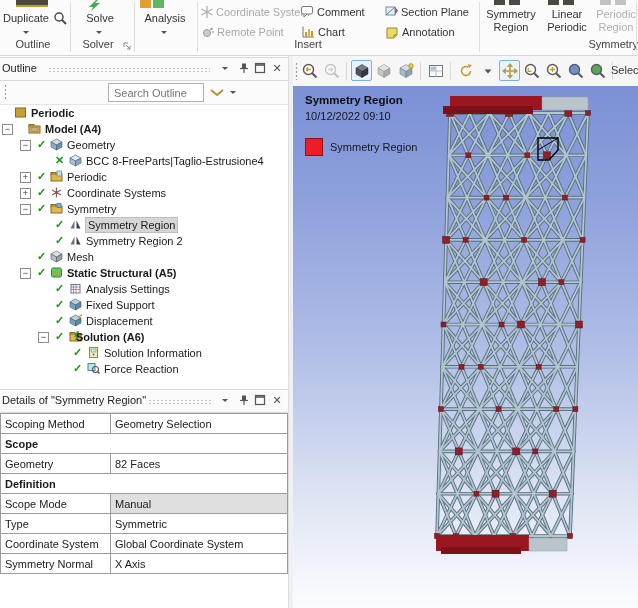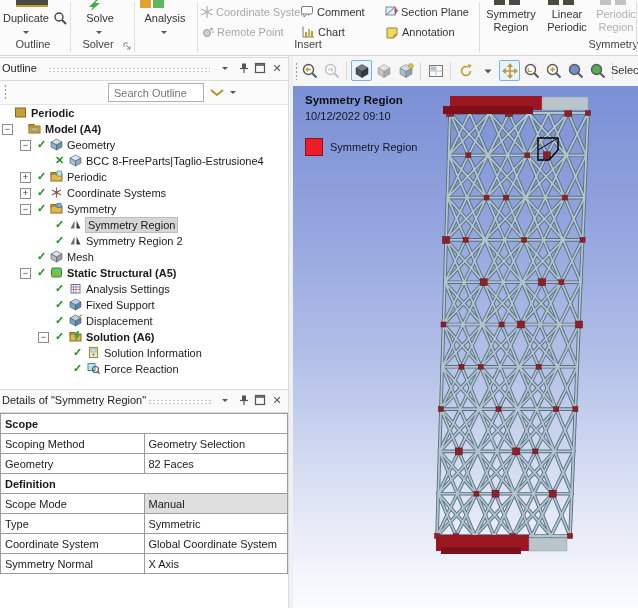--- a/index.html
+++ b/index.html
@@ -344,21 +344,21 @@
       <div class="trow">
         <span class="exp" style="left:38px">−</span>
         <span class="chk" style="left:55px">✓</span>
         <span class="ticon" style="left:69px">
           <svg width="13" height="13">
             <rect x="1" y="2.5" width="5" height="2.5" fill="#e2b84e" stroke="#8a6d1f"></rect>
             <rect x="1" y="4" width="11" height="7" fill="#e2b84e" stroke="#8a6d1f"></rect>
             <polygon points="8,1.5 5.5,6.5 7.5,6.5 6.5,10.5 10.5,5 8.5,5 10,1.5" fill="#3fae49" stroke="#1f7a28" stroke-width="0.4"></polygon>
           </svg>
         </span>
-        <span class="tlabel b" style="left:86px">Solution (A6)</span>
+        <span class="tlabel b" style="left:76px">Solution (A6)</span>
       </div>
       <div class="trow">
         <span class="chk" style="left:73px">✓</span>
         <span class="ticon" style="left:87px">
           <svg width="13" height="13">
             <rect x="2.5" y="1.5" width="8" height="10" fill="#f4e9b8" stroke="#9a8a3a"></rect>
             <rect x="4" y="3" width="5" height="3" fill="#cfe9f2" stroke="#4a8a93" stroke-width="0.5"></rect>
             <circle cx="6.5" cy="8.5" r="1" fill="#2a7ab0"></circle>
           </svg>
         </span>
@@ -389,25 +389,25 @@
     <svg class="hic" style="left:254px" width="12" height="12">
         <rect x="1.5" y="1.5" width="9" height="9" fill="none" stroke="#555" stroke-width="1.2"></rect>
         <line x1="1.5" y1="3" x2="10.5" y2="3" stroke="#555" stroke-width="1.6"></line>
       </svg>
     <span class="hic" style="left:270px">✕</span>
   </div>
 
   <table id="dtable">
       <tbody>
         <tr>
-          <td colspan="2" class="dhd">Scope</td>
+          <td class="dlab">Scoping Method</td>
+          <td class="dval">Geometry Selection</td>
         </tr>
         <tr>
-          <td class="dlab">Scoping Method</td>
-          <td class="dval">Geometry Selection</td>
+          <td colspan="2" class="dhd">Scope</td>
         </tr>
         <tr>
           <td class="dlab">Geometry</td>
           <td class="dval">82 Faces</td>
         </tr>
         <tr>
           <td colspan="2" class="dhd">Definition</td>
         </tr>
         <tr>
           <td class="dlab">Scope Mode</td>

